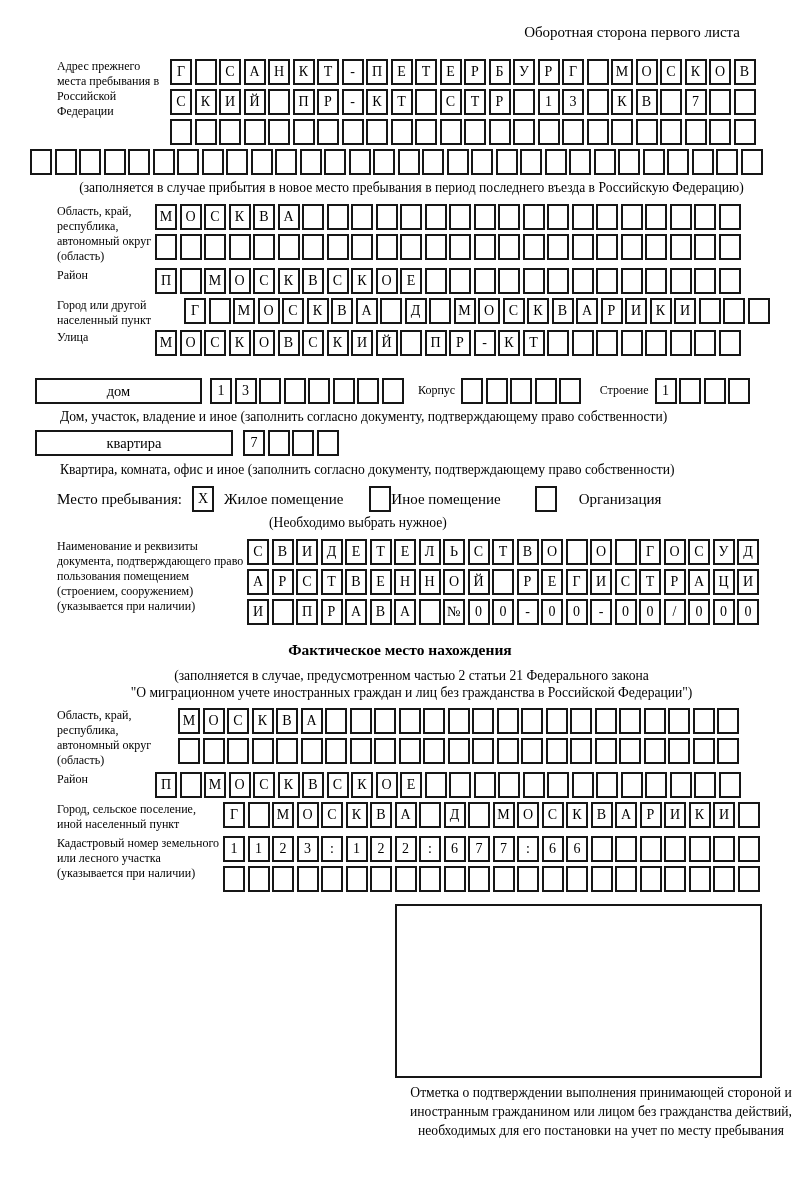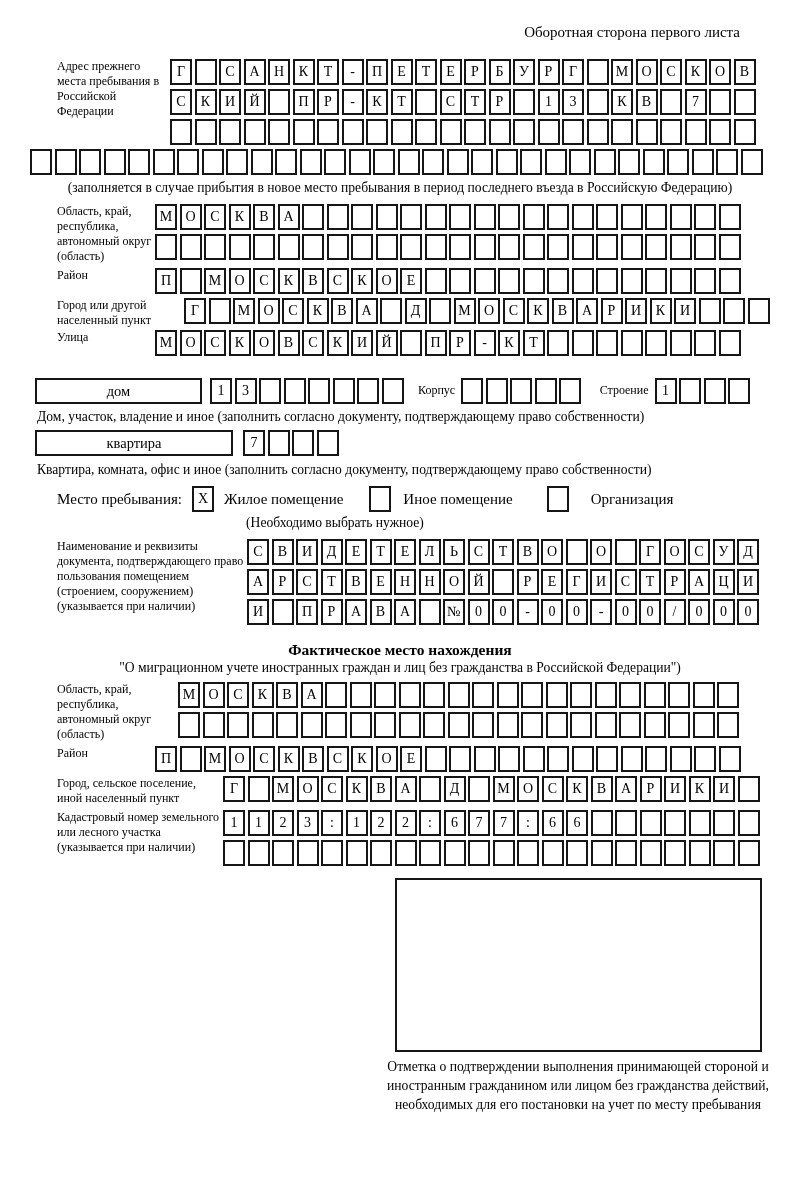--- a/index.html
+++ b/index.html
@@ -5,21 +5,21 @@
   html,body{margin:0;padding:0;background:#fff;}
   .page{position:relative;width:800px;height:1180px;background:#fff;color:#000;
         font-family:"Liberation Serif",serif;font-size:15px;overflow:hidden;}
   .hdr{text-align:right;padding:24px 60px 0 0;font-size:15px;}
   .frow{display:flex;align-items:flex-start;}
   .lbl{line-height:1.25;flex:none;font-size:12px;}
   .cellrow{display:flex;flex:none;}
   .cell{width:18px;height:22px;border:2px solid #161616;margin-right:2.5px;
         text-align:center;line-height:22px;font-size:14px;flex:none;}
   .stack>.cellrow{margin-bottom:4px;}
-  .note{font-size:13.6px;line-height:1.3;}
+  .note{font-size:13.6px;line-height:1.3;padding-left:23px;}
   .center{text-align:center;}
   .sec-title{font-weight:bold;text-align:center;font-size:15.5px;}
   .wbox{border:2px solid #161616;height:22px;line-height:22px;text-align:center;flex:none;font-size:14.5px;}
   .cb{width:18px;height:22px;border:2px solid #161616;display:inline-block;
       text-align:center;line-height:22px;flex:none;font-size:14px;}
   .inl{display:flex;align-items:center;}
   .stampbox{border:2px solid #161616;}
 </style>
 </head>
 <body>
@@ -333,21 +333,21 @@
         <div class="cell"></div>
       </div>
   </div>
   <div class="note" style="margin:5px 0 0 37px;">Квартира, комната, офис и иное (заполнить согласно документу, подтверждающему право собственности)</div>
 
   <div class="frow inl" style="margin:7px 0 0 57px;">
     <span>Место пребывания:</span>
     <span class="cb" style="margin-left:10px;">X</span>
     <span style="margin-left:10px;">Жилое помещение</span>
     <span class="cb" style="margin-left:26px;"></span>
-    <span style="margin-left:12px;">Иное помещение</span>
+    <span style="">Иное помещение</span>
     <span class="cb" style="margin-left:34px;"></span>
     <span style="margin-left:22px;">Организация</span>
   </div>
   <div class="note" style="margin:2px 0 0 185px;width:300px;text-align:center;">(Необходимо выбрать нужное)</div>
 
   <div class="frow" style="margin:7px 0 0 57px;">
     <div class="lbl" style="width:190px;">Наименование и реквизиты документа, подтверждающего право пользования помещением (строением, сооружением) (указывается при наличии)</div>
     <div class="stack">
       <div class="cellrow">
           <div class="cell">С</div>
@@ -415,20 +415,21 @@
           <div class="cell">0</div>
           <div class="cell">/</div>
           <div class="cell">0</div>
           <div class="cell">0</div>
           <div class="cell">0</div>
         </div>
     </div>
   </div>
 
   <div class="sec-title" style="margin-top:12px;">Фактическое место нахождения</div>
+  <div class="note center" style="margin-top:8px;">(заполняется в случае, предусмотренном частью 2 статьи 21 Федерального закона</div>
   <div class="note center">"О миграционном учете иностранных граждан и лиц без гражданства в Российской Федерации")</div>
 
   <div class="frow" style="margin:6px 0 0 57px;">
     <div class="lbl" style="width:121px;">Область, край, республика, автономный округ (область)</div>
     <div class="stack">
       <div class="cellrow">
           <div class="cell">М</div>
           <div class="cell">О</div>
           <div class="cell">С</div>
           <div class="cell">К</div>

